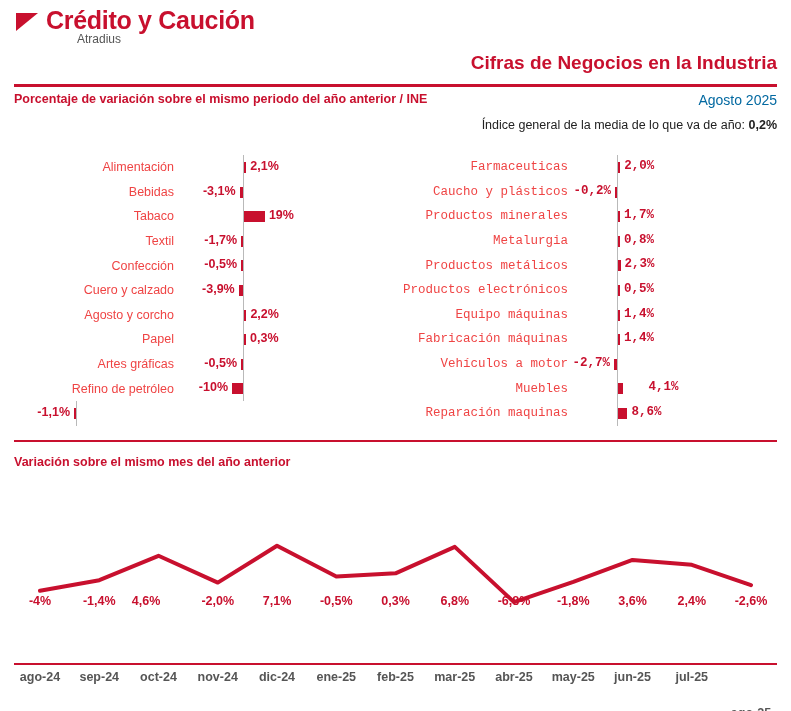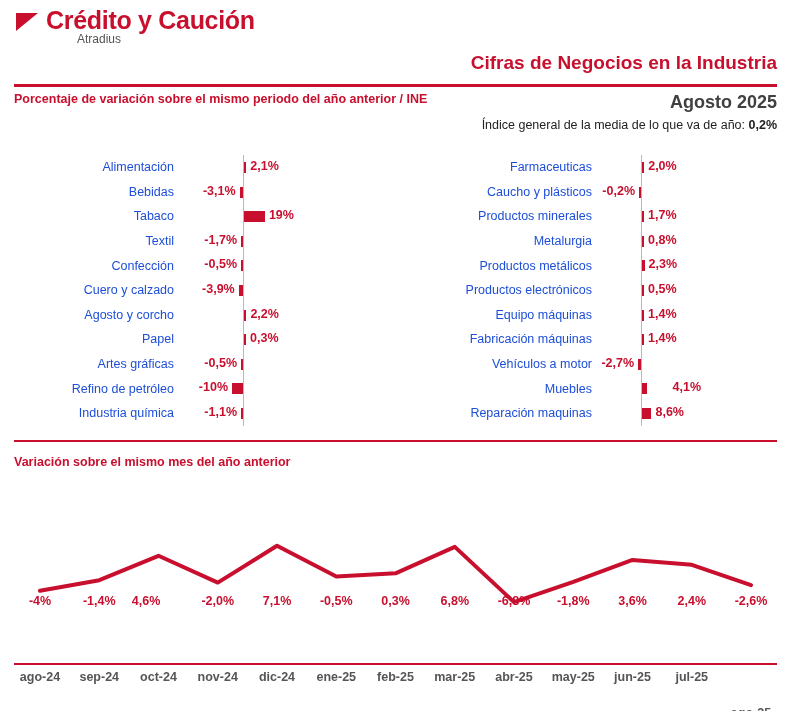--- a/index.html
+++ b/index.html
@@ -27,32 +27,32 @@
     position:absolute;right:14px;top:52px;
     font-size:19px;font-weight:bold;color:#C8102E;
   }
 
   .rule{position:absolute;left:14px;right:14px;height:3px;background:#C8102E;}
   .rule-top{top:84px;}
   .rule-mid{top:440px;height:2px;}
   .rule-bottom{top:663px;height:2px;}
 
   .subhead{position:absolute;left:14px;top:92px;font-size:12.5px;font-weight:bold;color:#C8102E;}
-  .period{position:absolute;right:14px;top:92px;font-size:18px;font-weight:bold;color:#404040;}
+  .period{position:absolute;right:14px;top:92px;font-size:14px;font-weight:normal;color:#0369a1;}
   .index-line{position:absolute;right:14px;top:118px;font-size:12.5px;color:#222;}
   .index-line b{font-weight:bold;}
 
   
   .panel{position:absolute;top:155px;}
   .panel-left{left:14px;width:330px;}
-  .panel-right{left:402px;width:390px;}
+  .panel-right{left:378px;width:390px;font-family:Liberation Mono, monospace;}
 
   .brow{display:flex;align-items:center;height:24.6px;}
   .blabel{
-    text-align:right;font-size:12.5px;color:#1d4ed8;white-space:nowrap;
+    text-align:right;font-size:12.5px;color:#ef4444;white-space:nowrap;
     padding-right:7px;
   }
   .panel-left .blabel{width:160px;}
   .panel-right .blabel{width:190px;}
 
   .btrack{position:relative;height:24.6px;flex:0 0 auto;}
   .panel-left .btrack{width:75px;}
   .panel-right .btrack{width:60px;}
   .axis{
     position:absolute;top:0;bottom:0;width:1px;background:#b9b9b9;
@@ -183,21 +183,20 @@
       </div>
       <div class="brow">
         <div class="blabel">Refino de petróleo</div>
         <div class="btrack">
           <div class="axis" style="left: 62px;"></div>
           <div class="bar" style="left: 51px; width: 11px;"></div>
           <div class="bval" style="right: 28px;">-10%</div>
         </div>
       </div>
       <div class="brow">
-        <div class="blabel">Industria química</div>
         <div class="btrack">
           <div class="axis" style="left: 62px;"></div>
           <div class="bar" style="left: 60px; width: 2px;"></div>
           <div class="bval" style="right: 19px;">-1,1%</div>
         </div>
       </div>
     </div>
   <div class="panel panel-right" id="panel-right">
       <div class="brow">
         <div class="blabel">Farmaceuticas</div>

